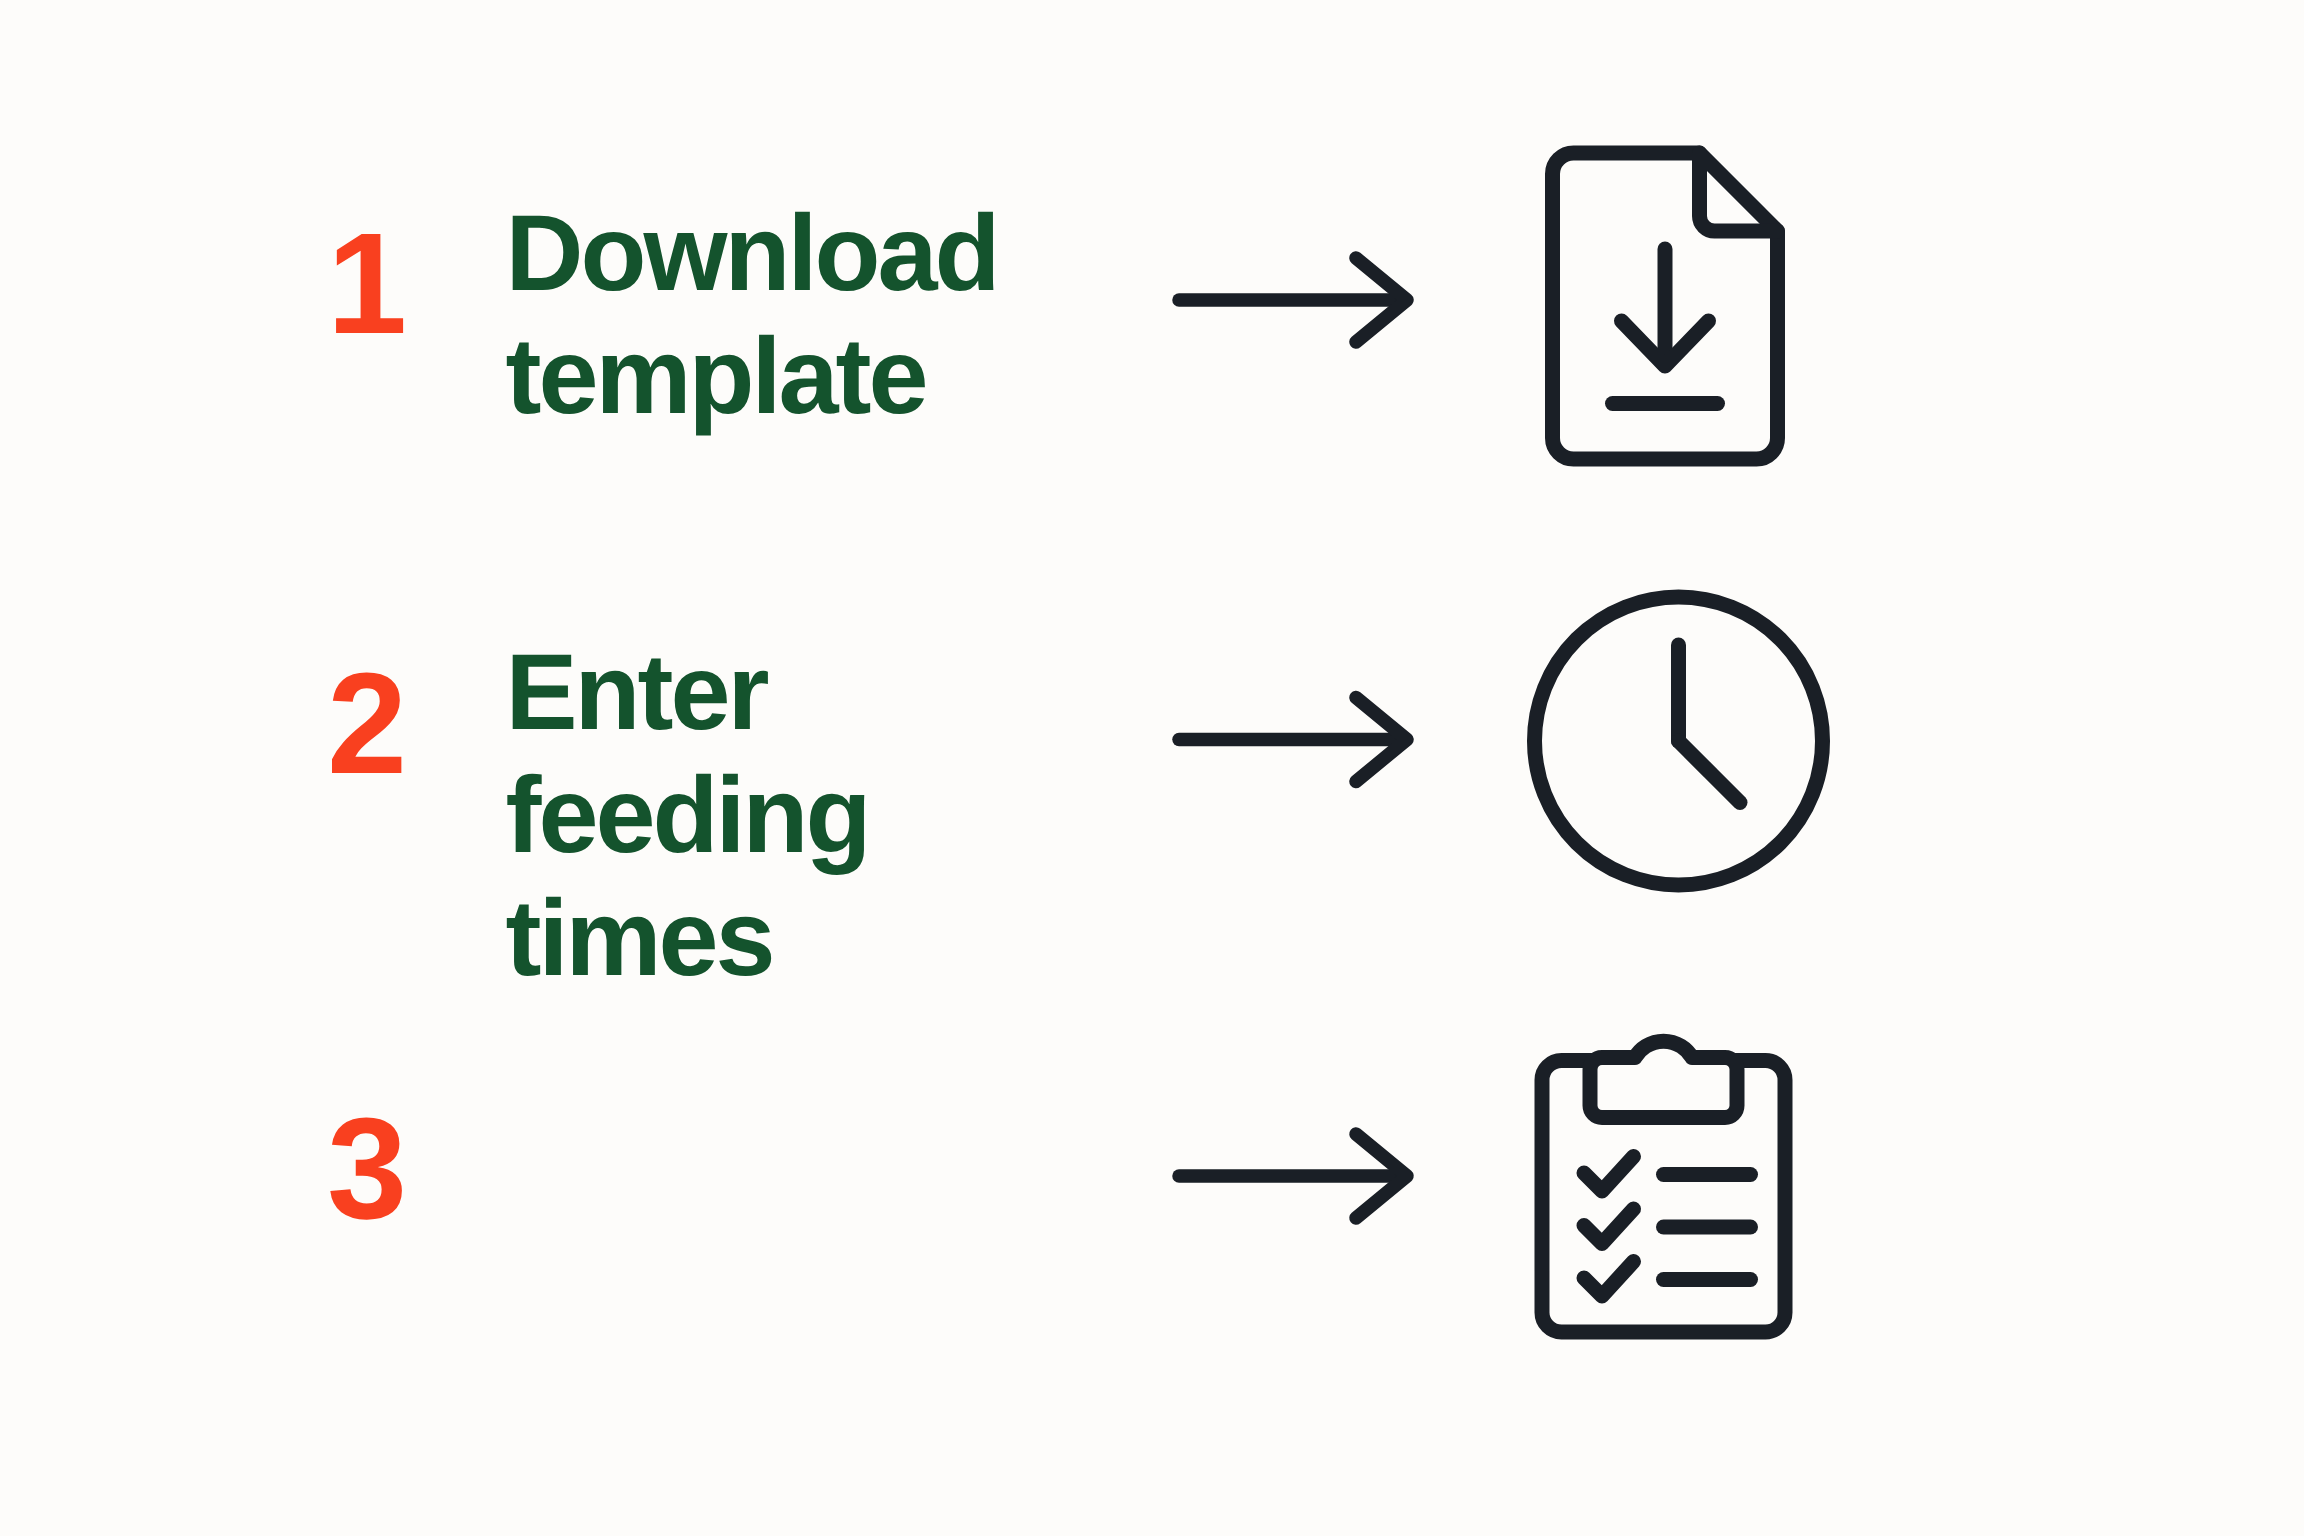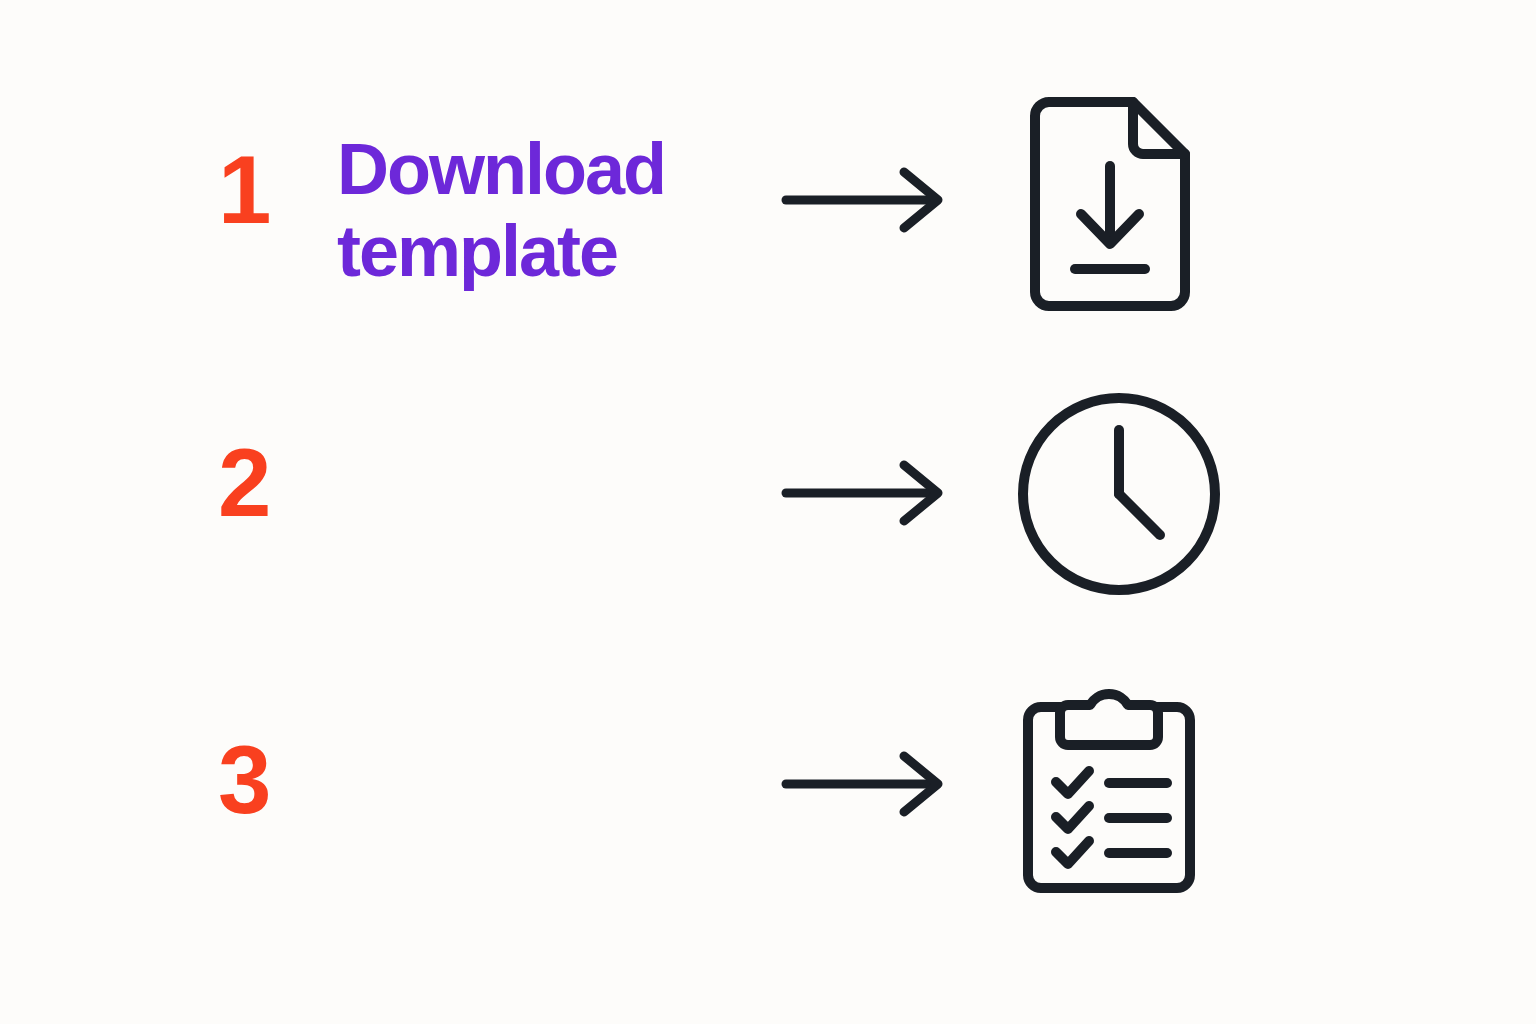--- a/index.html
+++ b/index.html
@@ -49,21 +49,21 @@
   #step-row-2 .step-number { top: 40px; }
   #step-row-3 .step-number { top: 42px; }
 
   .step-label {
     position: absolute;
     left: 337px;
     width: 430px;
     font-size: 72px;
     font-weight: 700;
     line-height: 82px;
-    color: #6d28d9;
+    color: #14532d;
     letter-spacing: -2.0px;
     white-space: pre-line;
   }
   #step-row-1 .step-label { top: 28px; }
   #step-row-2 .step-label { top: 26px; }
   #step-row-3 .step-label { top: 28px; }
 
   .step-arrow {
     position: absolute;
     left: 782px;
@@ -117,20 +117,22 @@
 
         <path d="M60 175 H130" stroke="#1A1F26" stroke-width="10" stroke-linecap="round"></path>
       </svg>
     </div>
   </div>
 
   <div class="step-row" id="step-row-2">
 
     <div class="step-number">2</div>
 
+    <div class="step-label">Enter
+feeding times</div>
 
     <div class="step-arrow">
       <svg width="170" height="72" viewBox="0 0 170 72" fill="none">
         <path d="M4 36 H150" stroke="#1A1F26" stroke-width="9" stroke-linecap="round"></path>
         <path d="M122 8 L156 36 L122 64" stroke="#1A1F26" stroke-width="9" stroke-linecap="round" stroke-linejoin="round" fill="none"></path>
       </svg>
     </div>
 
     <div class="step-icon">
       <svg width="210" height="210" viewBox="0 0 210 210" fill="none">

